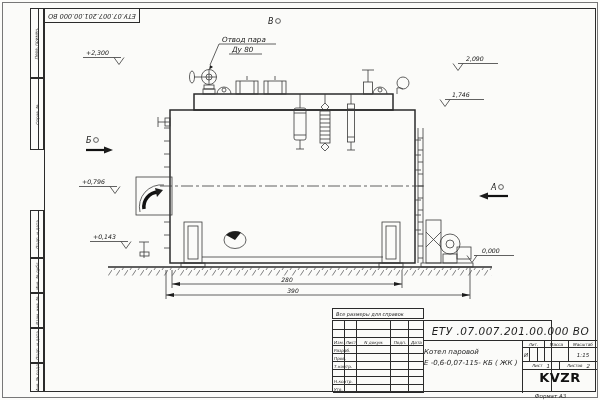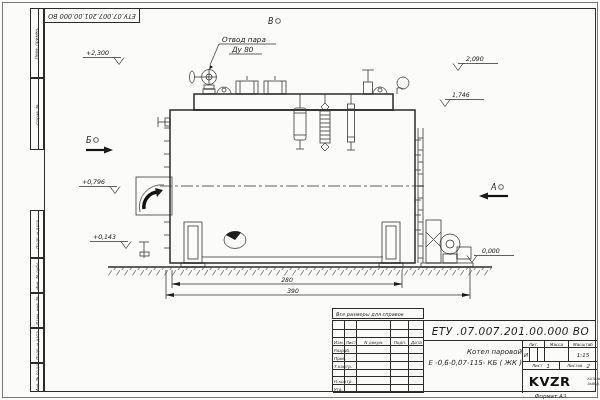--- a/index.html
+++ b/index.html
@@ -23,27 +23,27 @@
   svg.draw .ln { stroke:#3a3a3a; fill:none; stroke-width:0.8; }
   svg.draw .thick { stroke:#2b2b2b; fill:none; stroke-width:1.5; }
   svg.draw .fillblk { fill:#1c1c1c; stroke:none; }
   svg.draw text { stroke:none; fill:#161616; font-family:"DejaVu Sans",sans-serif; font-style:italic; }
 
   
   .note { position:absolute; left:332px; top:308px; width:92px; height:11px; border:0.8px solid #2b2b2b;
     font-size:5px; font-style:italic; display:flex; align-items:center; padding-left:3px; white-space:nowrap; overflow:visible; }
 
   
-  .tb { position:absolute; left:332px; top:320px; width:264px; height:72px; border:1.6px solid #2b2b2b; background:#fbfbf9; }
+  .tb { position:absolute; left:332px; top:320px; width:220px; height:72px; border:1.6px solid #2b2b2b; background:#fbfbf9; }
   .tb .cell { position:absolute; border-right:0.7px solid #2b2b2b; border-bottom:0.7px solid #2b2b2b; }
   .tb .lbl { font-size:4.2px; font-style:italic; display:flex; align-items:center; justify-content:center; white-space:nowrap; }
   .tb .desig { font-size:10.5px; font-style:italic; letter-spacing:0.5px; display:flex; align-items:center; justify-content:center; }
-  .tb .name { font-size:7px; font-style:italic; text-align:right; line-height:1.5; padding-top:6px; }
+  .tb .name { font-size:7px; font-style:italic; text-align:left; line-height:1.5; padding-top:6px; }
   .tb .val { font-size:5.5px; font-style:italic; display:flex; align-items:center; justify-content:center; }
-  .logo { position:absolute; display:flex; align-items:center; justify-content:center; gap:17px; }
+  .logo { position:absolute; display:flex; align-items:center; justify-content:center; gap:17px;flex-direction:column; }
   .logo .bars { width:9px; height:11px; background:linear-gradient(#111 0 2.6px,transparent 2.6px 4.2px,#111 4.2px 6.8px,transparent 6.8px 8.4px,#111 8.4px 11px); }
   .logo .kv { font-size:13px; font-weight:bold; font-style:normal; letter-spacing:0.5px; color:#111; }
   .logo .sub { display:flex; flex-direction:column; font-size:3.2px; font-style:italic; color:#222; line-height:1.3; text-align:left; }
   .fmt { position:absolute; left:505px; top:392px; width:91px; height:8px; font-size:5.5px; font-style:italic;
     display:flex; align-items:center; justify-content:center; }
 </style>
 </head>
 <body>
 
 <div class="outer-border"></div>

